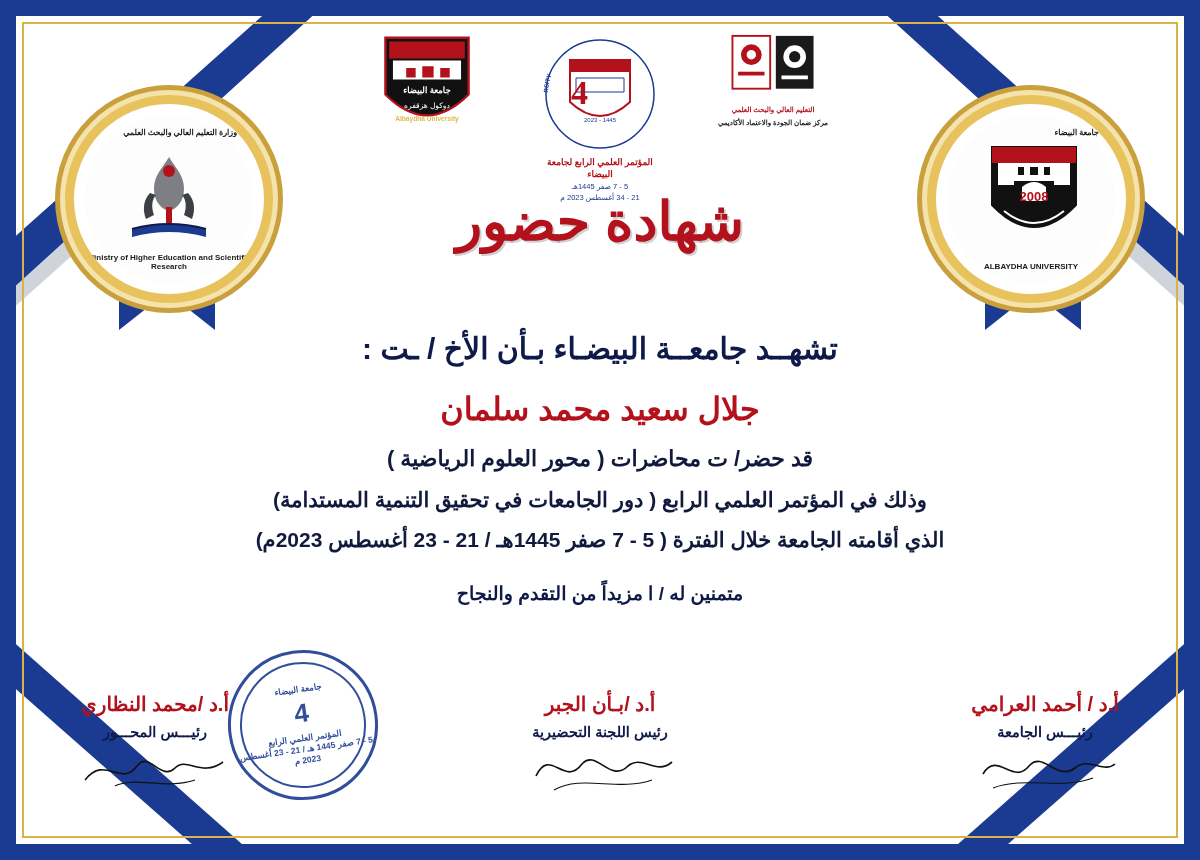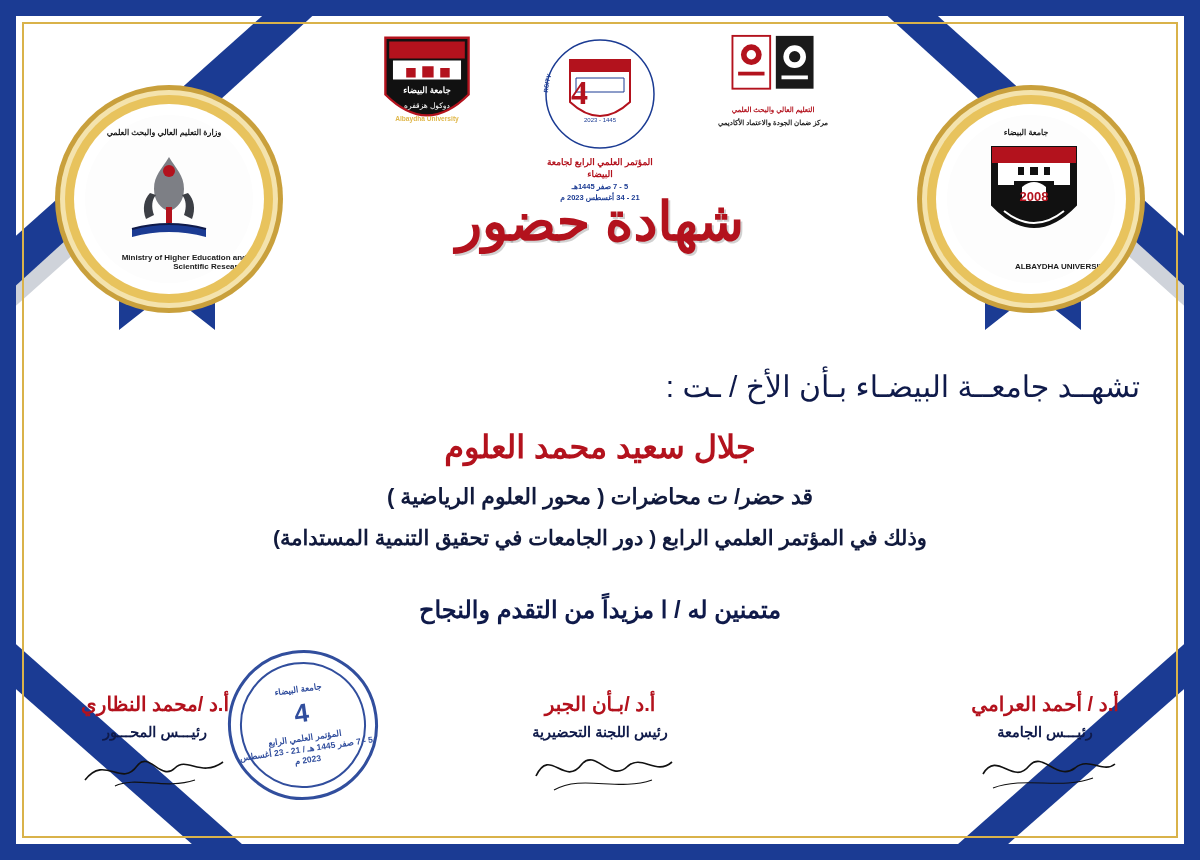--- a/index.html
+++ b/index.html
@@ -138,22 +138,22 @@
 
   .seal-inner {
     width: 168px; height: 168px;
     border-radius: 50%;
     position: relative;
     display: flex;
     align-items: center;
     justify-content: center;
     background: #fdfdfd;
   }
-  .ring-top    { top: 13px;  left: 0; right: 10px; text-align: center; position: absolute; }
-  .ring-bottom { bottom: 12px; left: 0; right: 6px; text-align: right; position: absolute; }
+  .ring-top    { top: 13px;  left: 0; right: 16px; text-align: right; position: absolute; font-family: Liberation Serif, serif; }
+  .ring-bottom { bottom: 12px; left: 0; right: 0; text-align: center; position: absolute; }
   .ring-top, .ring-bottom { font-size: 8px; font-weight: bold; color: #1a1a1a; line-height: 1.15; }
 
   
   .ministry-emblem {
     width: 96px; height: 104px;
     position: relative;
     display: flex; align-items: center; justify-content: center;
   }
 
   
@@ -188,21 +188,21 @@
     line-height: 1.3;
   }
   .logo-caption.dark { color: #1a1a1a; }
 
   
   .conf-logo { width: 120px; }
   .conf-title {
     font-size: 9px; font-weight: bold; color: #b3121d; margin-top: 3px; line-height: 1.35;
   }
   .conf-dates {
-    font-size: 7.5px; font-weight: bold; color: #1b3b93; margin-top: 2px;
+    font-size: 7.5px; font-weight: normal; color: #1b3b93; margin-top: 2px;
   }
 
   .albaydha-logo { width: 110px; }
 
   
   .content {
     position: absolute;
     top: 190px; left: 60px; right: 60px;
     z-index: 8;
     text-align: center;
@@ -213,25 +213,24 @@
     font-weight: bold;
     color: #b3121d;
     letter-spacing: 1px;
     margin: 0 0 6px 0;
     text-shadow: 2px 2px 0 rgba(0,0,0,0.18);
     direction: rtl;
   }
 
   .line-attest {
     font-size: 30px;
-    font-weight: normal;
+    font-weight: bold;
     color: #0f1a4a;
-    margin-top: 116px;
-    direction: rtl;
-    text-align: right;
+    margin-top: 78px;
+    direction: rtl;
   }
 
   .recipient {
     font-size: 32px;
     font-weight: bold;
     color: #b3121d;
     margin-top: 24px;
     letter-spacing: 1px;
     direction: rtl;
   }
@@ -239,24 +238,24 @@
   .line-body {
     font-size: 22px;
     font-weight: bold;
     color: #111a3d;
     margin-top: 18px;
     direction: rtl;
   }
   .line-body.sm { font-size: 21px; margin-top: 16px; }
 
   .line-wish {
-    font-size: 24px;
+    font-size: 19px;
     font-weight: bold;
     color: #0f1a4a;
-    margin-top: 46px;
+    margin-top: 30px;
     direction: rtl;
   }
 
   
   .signatures {
     position: absolute;
     bottom: 60px;
     left: 70px; right: 70px;
     display: flex;
     flex-direction: row-reverse;
@@ -427,23 +426,24 @@
         <text x="50" y="62" font-size="9" fill="#ffffff" font-family="Liberation Sans, sans-serif" text-anchor="middle" font-weight="bold">جامعة البيضاء</text>
         <text x="50" y="78" font-size="8" fill="#ffffff" font-family="Liberation Sans, sans-serif" text-anchor="middle">ﺩﻭﻛﻮﻝ ﻫﺰﻗﻔﺮﻩ</text>
         <text x="50" y="92" font-size="7" fill="#e0b84c" font-family="Liberation Sans, sans-serif" text-anchor="middle" font-weight="bold">Albaydha University</text>
       </svg>
     </div>
   </div>
 
   <div class="content">
     <h1 class="doc-title">شهادة حضور</h1>
     <div class="line-attest">تشهــد جامعــة البيضـاء بـأن الأخ / ـت :</div>
-    <div class="recipient">جلال سعيد محمد العلوم</div>
+    <div class="recipient">جلال سعيد محمد سلمان</div>
     <div class="line-body">قد حضر/ ت  محاضرات  ( محور العلوم الرياضية )</div>
     <div class="line-body sm">وذلك في المؤتمر العلمي الرابع ( دور الجامعات في تحقيق التنمية المستدامة)</div>
+    <div class="line-body sm">الذي أقامته الجامعة خلال الفترة ( 5 - 7  صفر 1445هـ / 21 -  23 أغسطس 2023م)</div>
     <div class="line-wish">متمنين  له / ا  مزيداً من التقدم والنجاح</div>
   </div>
 
   <div class="signatures">
 
     <div class="sig">
       <div class="name">أ.د /محمد النظاري</div>
       <div class="role">رئيـــس المحـــور</div>
       <svg class="scribble" viewBox="0 0 160 54" width="160" height="54" aria-hidden="true">
         <path d="M10 38 C30 12 46 46 62 24 C74 8 86 40 100 26 C112 14 126 36 148 20" fill="none" stroke="#111" stroke-width="1.6"></path>

